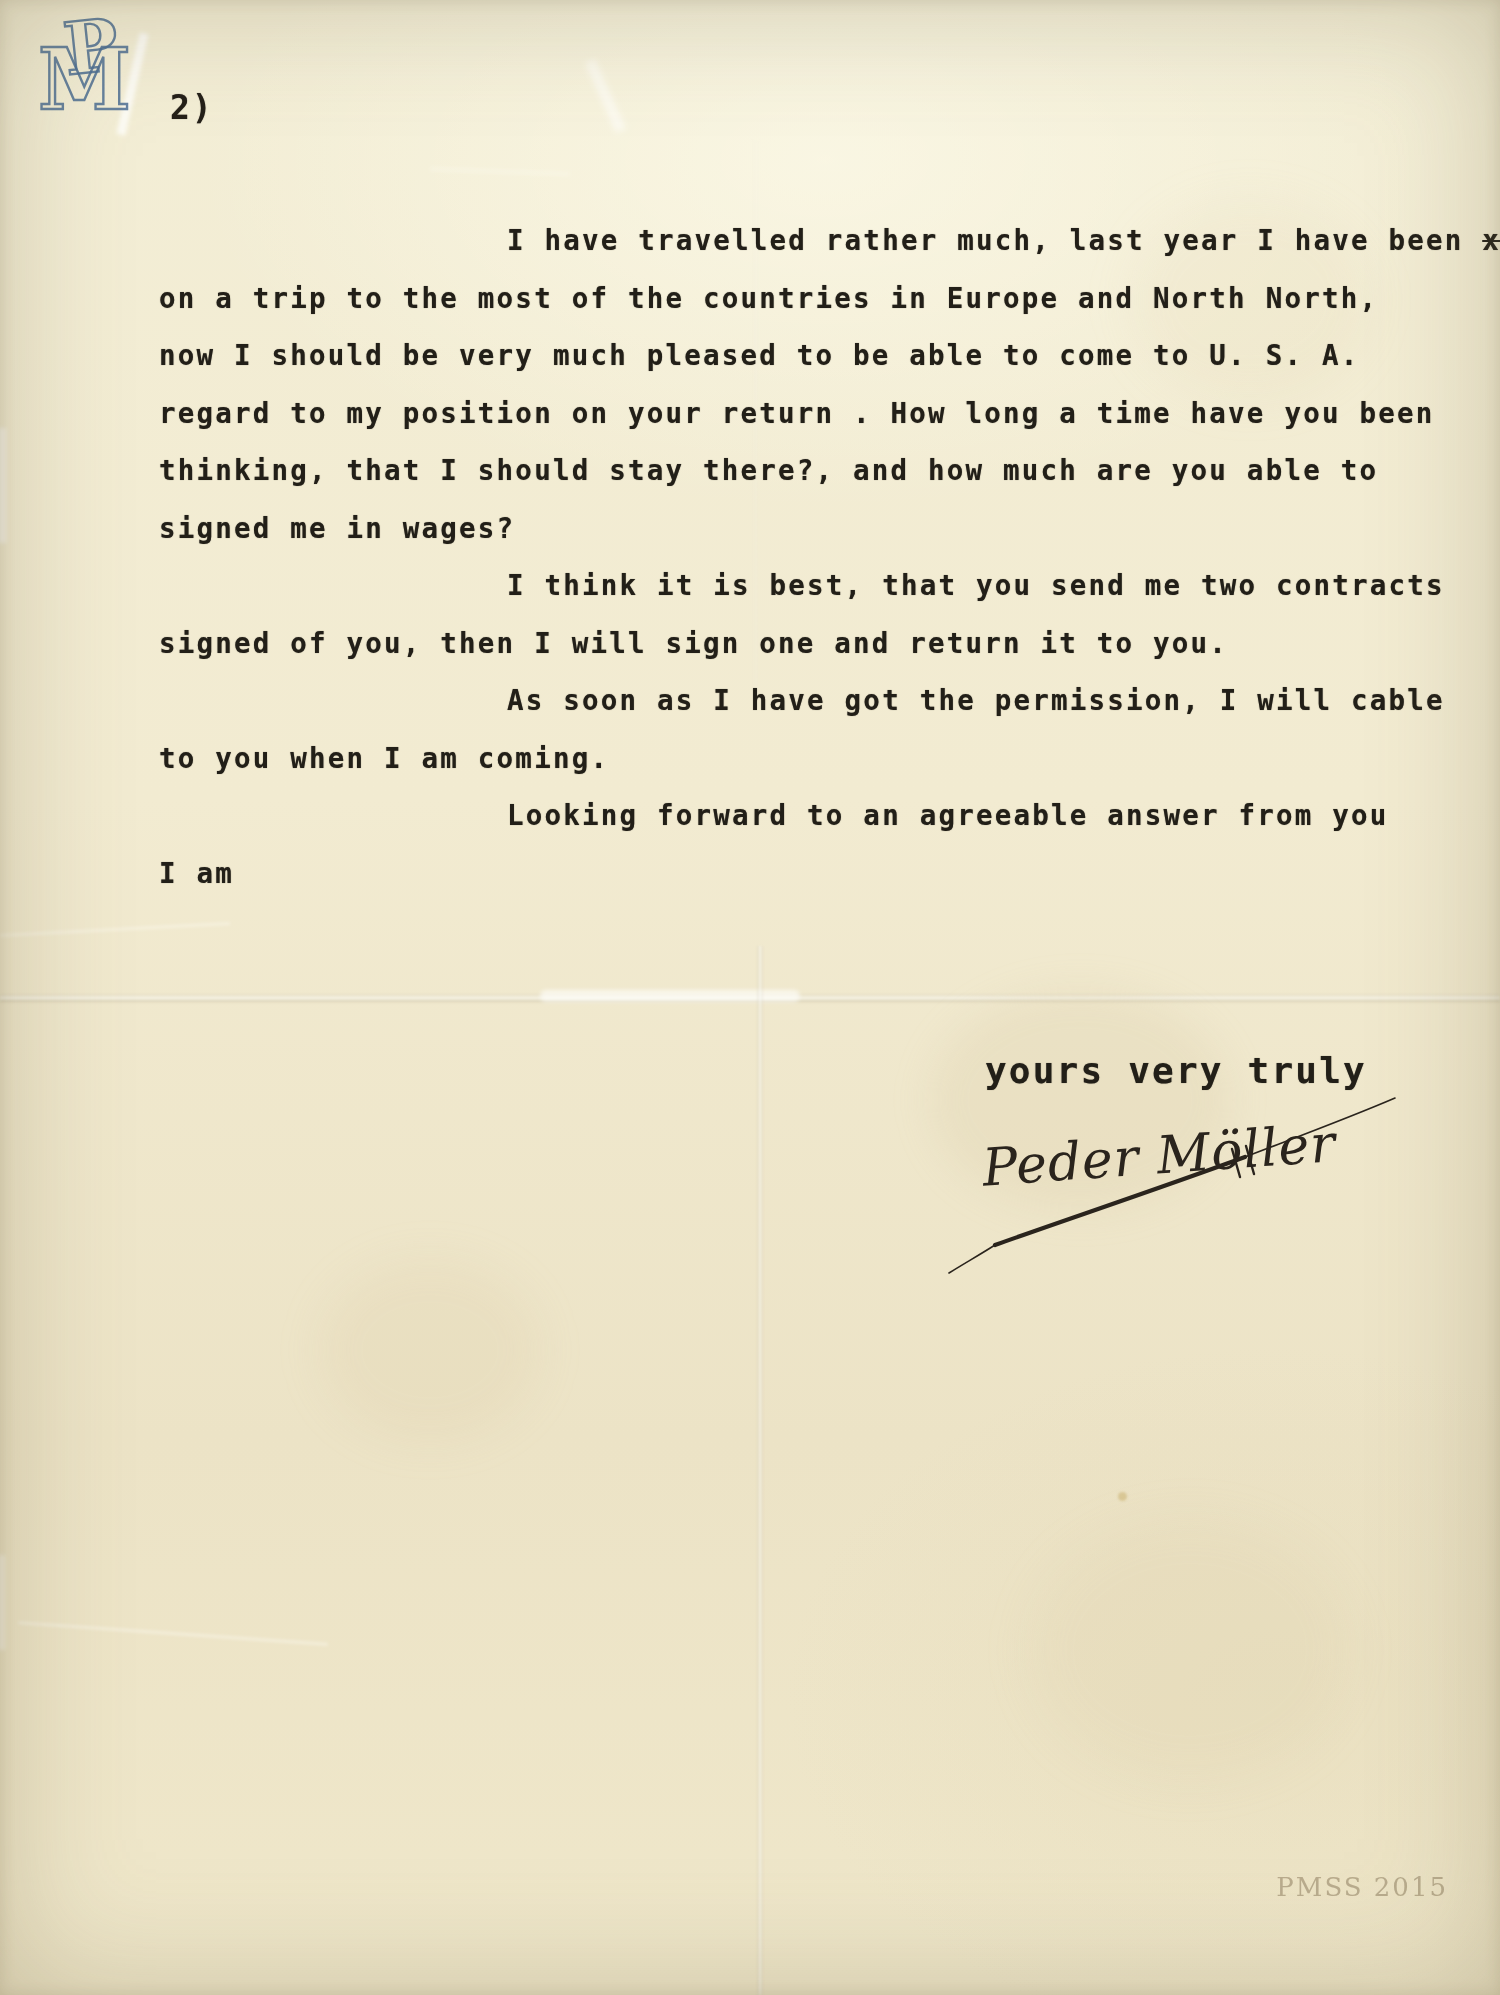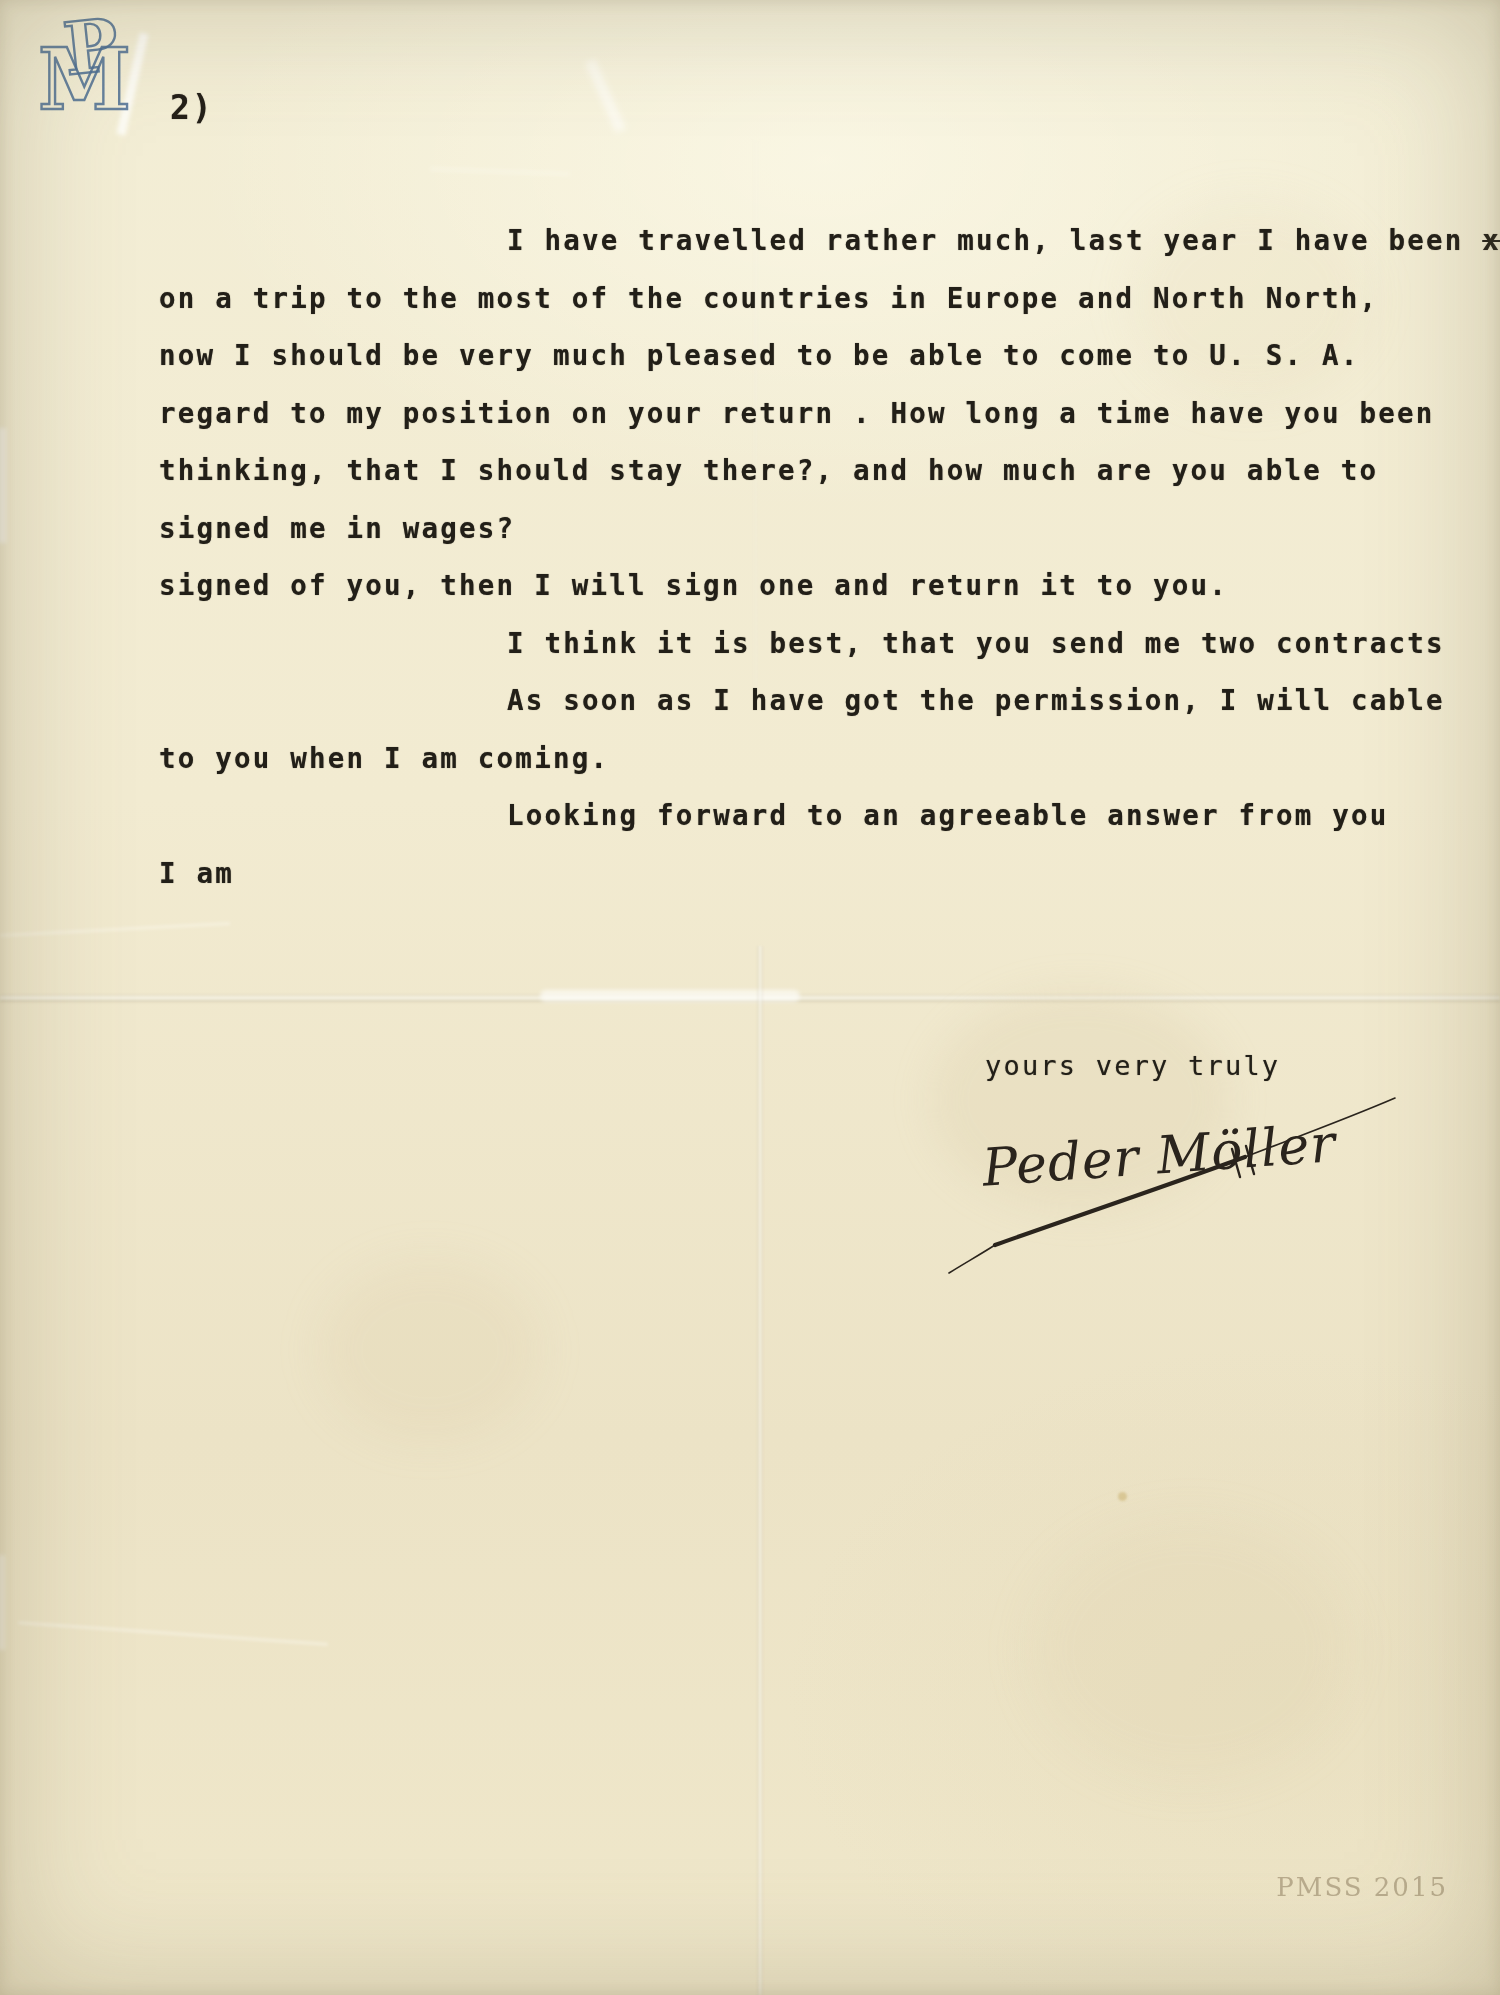--- a/index.html
+++ b/index.html
@@ -31,21 +31,21 @@
   }
   .body-text{position:absolute;left:137px;top:212px;width:1330px;margin-left:22px;}
   .line{
     height:57.5px;line-height:57.5px;white-space:pre;
     font-size:27.5px;font-weight:bold;letter-spacing:2.2px;color:#221f18;
     text-shadow:0 0 1px rgba(30,25,18,.55);
   }
   .indent{padding-left:348px;}
   .strike{text-decoration:line-through;}
   .closing{
-    position:absolute;left:985px;top:1050px;font-size:27px;font-weight:normal;
+    position:absolute;left:985px;top:1050px;font-size:36px;font-weight:bold;
     letter-spacing:2.2px;color:#221f18;text-shadow:0 0 1px rgba(30,25,18,.55);white-space:pre;
   }
   
   .signature{position:absolute;left:945px;top:1085px;}
   .sig-name{
     font-family:"DejaVu Serif",serif;font-style:italic;font-size:52px;
     fill:#2a241d;letter-spacing:1px;
   }
   .sig-stroke{fill:none;stroke:#2a241d;stroke-linecap:round;}
   
@@ -109,22 +109,22 @@
 
   <div class="page-number">2)</div>
 
   <div class="body-text">
     <div class="line indent"><span>I have travelled rather much, last year I have been </span><span class="strike">x</span></div>
     <div class="line">on a trip to the most of the countries in Europe and North North,</div>
     <div class="line">now I should be very much pleased to be able to come to U. S. A.</div>
     <div class="line">regard to my position on your return . How long a time have you been</div>
     <div class="line">thinking, that I should stay there?, and how much are you able to</div>
     <div class="line">signed me in wages?</div>
+    <div class="line indent">I think it is best, that you send me two contracts</div>
     <div class="line">signed of you, then I will sign one and return it to you.</div>
-    <div class="line indent">I think it is best, that you send me two contracts</div>
     <div class="line indent">As soon as I have got the permission, I will cable</div>
     <div class="line">to you when I am coming.</div>
     <div class="line indent">Looking forward to an agreeable answer from you</div>
     <div class="line">I am</div>
   </div>
 
   <div class="closing">yours very truly</div>
 
   <svg class="signature" width="460" height="195" viewBox="0 0 460 195" xmlns="http://www.w3.org/2000/svg">
     <path class="sig-stroke" d="M 50 160 C 120 135, 210 105, 300 72" stroke-width="4.2"></path>

